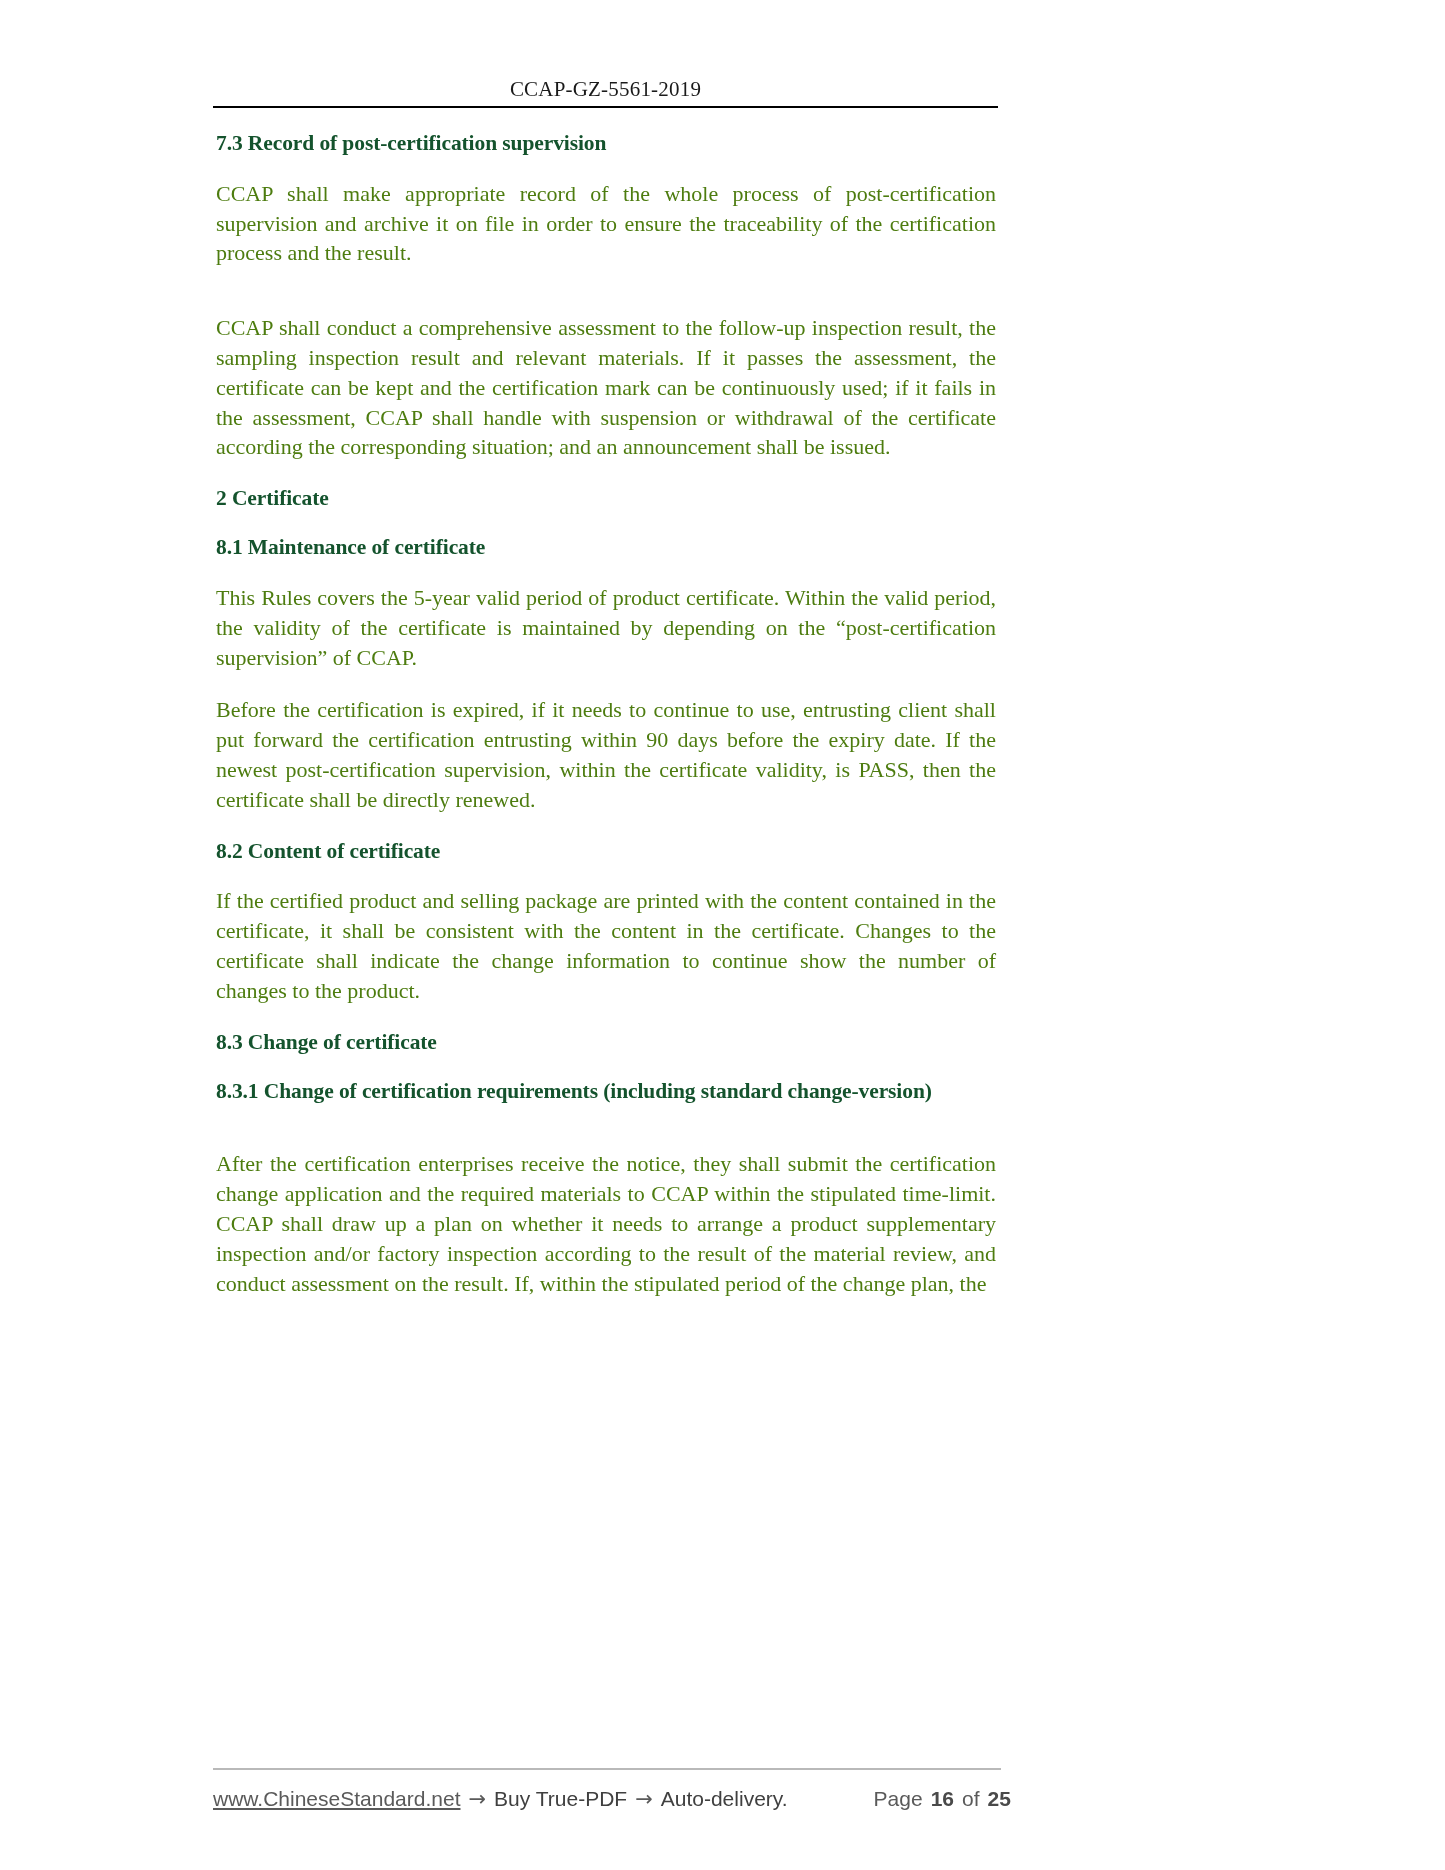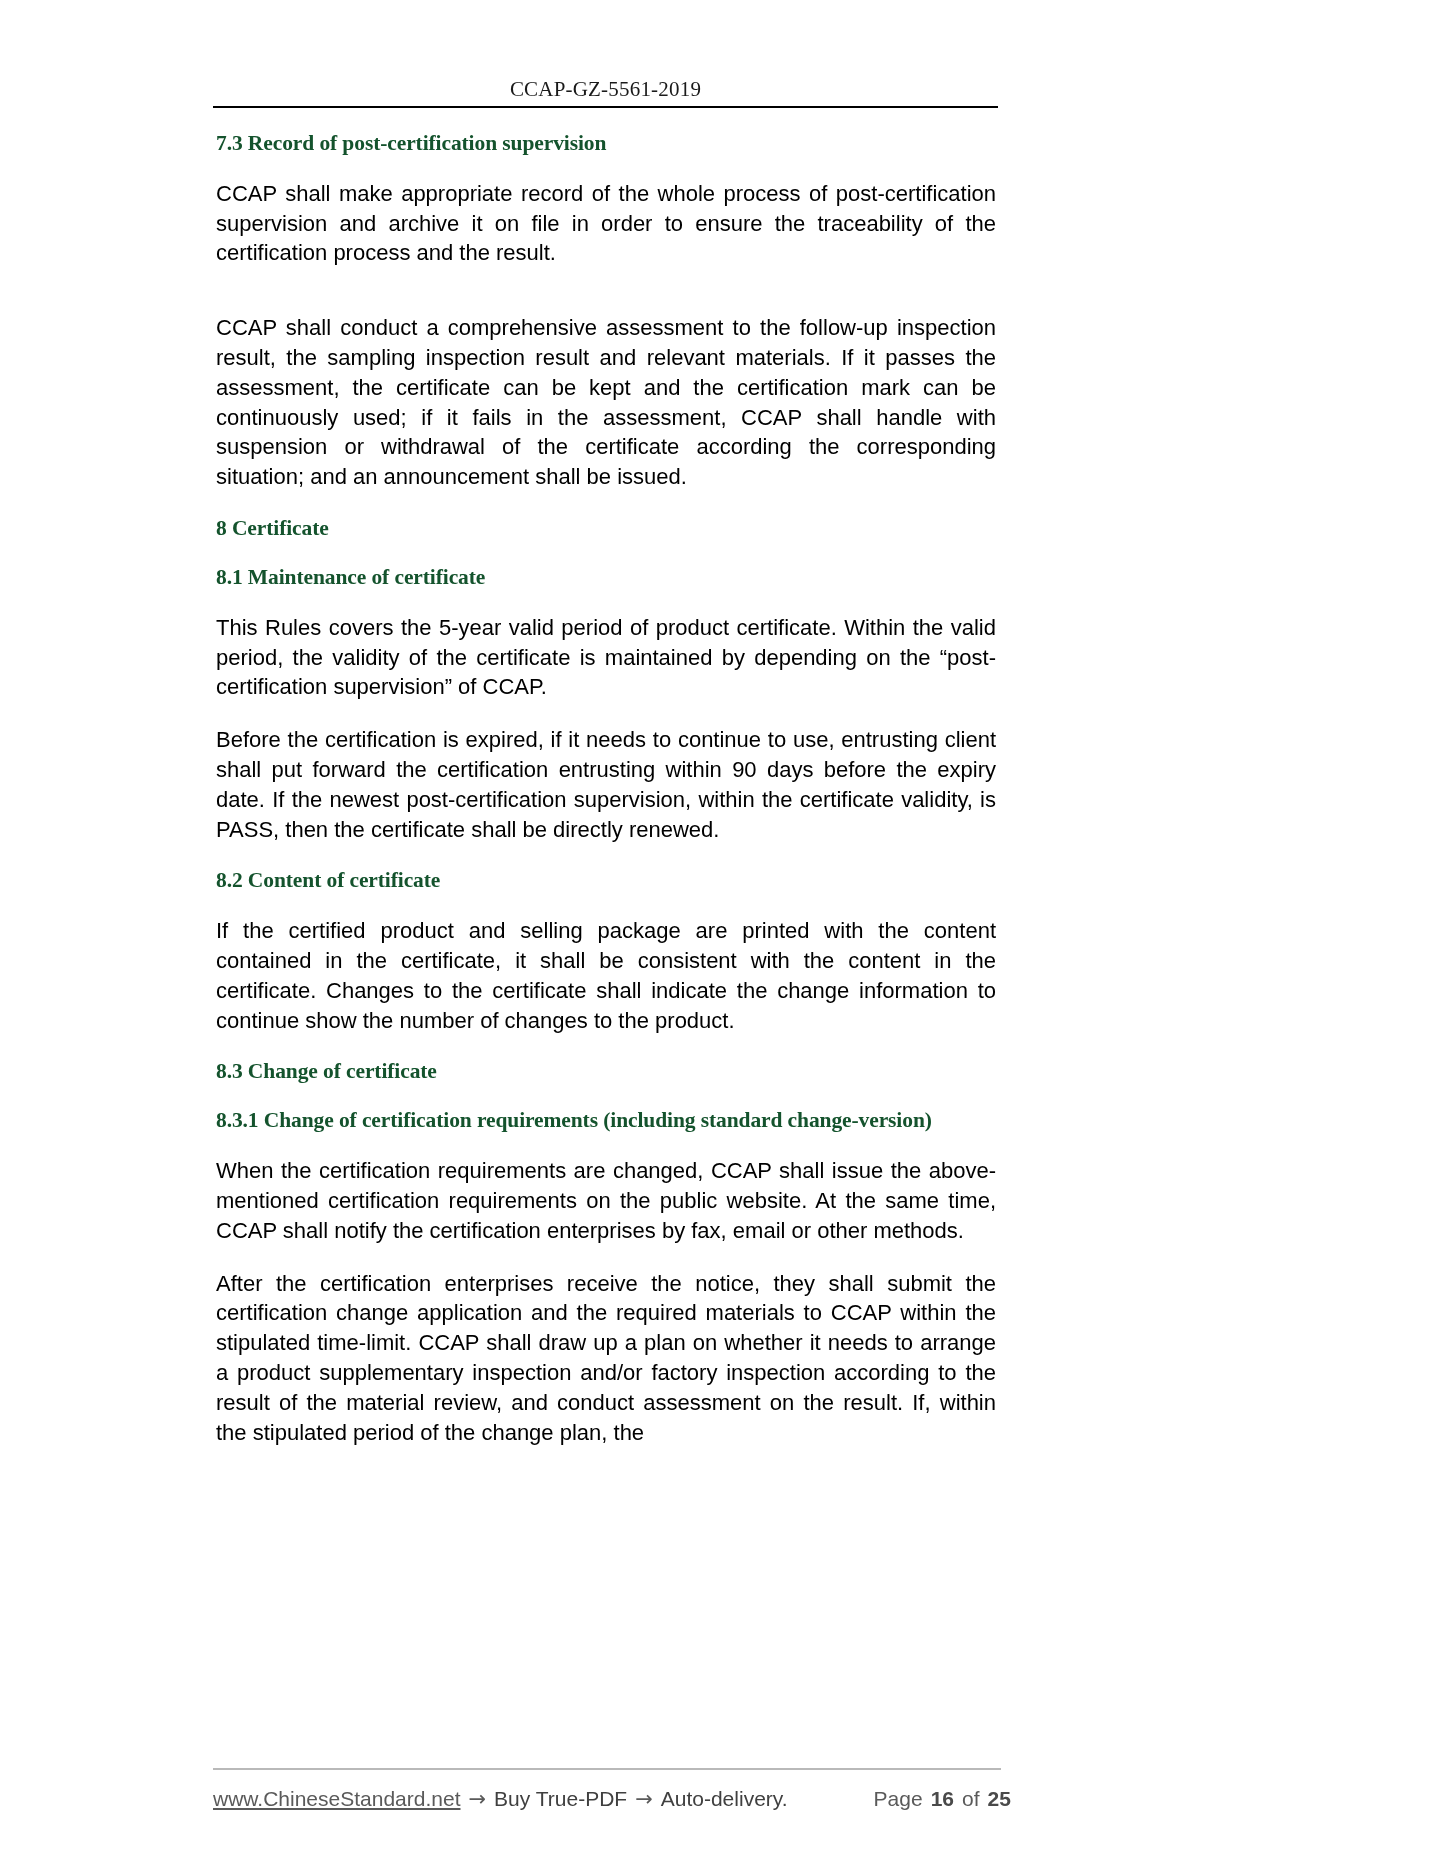--- a/index.html
+++ b/index.html
@@ -60,28 +60,28 @@
     font-weight: bold;
     font-size: 21.5px;
     line-height: 1.25;
     margin: 0;
     padding: 0;
     color: #14532d;
     letter-spacing: -0.1px;
   }
 
   p.body-text {
-    font-family: Liberation Sans, sans-serif;
+    font-family: Liberation Serif, serif;
     font-size: 22px;
     line-height: 29.8px;
     margin: 0;
     padding: 0;
     text-align: justify;
     text-justify: inter-word;
-    color: #000000;
+    color: #4d7c0f;
     hyphens: none;
   }
   .gap-after-heading { height: 22px; }
   .gap-after-para    { height: 23px; }
 
   
   .page-footer {
     position: absolute;
     left: 213px;
     top: 1768px;
@@ -142,41 +142,40 @@
 
     <h2 class="sec-heading">7.3 Record of post-certification supervision</h2>
     <div class="gap-after-heading"></div>
     <p class="body-text">CCAP shall make appropriate record of the whole process of post-certification supervision and archive it on file in order to ensure the traceability of the certification process and the result.</p>
     <div class="gap-after-para"></div>
 
     <div class="gap-after-heading"></div>
     <p class="body-text">CCAP shall conduct a comprehensive assessment to the follow-up inspection result, the sampling inspection result and relevant materials. If it passes the assessment, the certificate can be kept and the certification mark can be continuously used; if it fails in the assessment, CCAP shall handle with suspension or withdrawal of the certificate according the corresponding situation; and an announcement shall be issued.</p>
     <div class="gap-after-para"></div>
 
-    <h2 class="sec-heading">8 Certificate</h2>
+    <h2 class="sec-heading">2 Certificate</h2>
     <div class="gap-after-heading"></div>
 
     <h3 class="sec-heading">8.1 Maintenance of certificate</h3>
     <div class="gap-after-heading"></div>
     <p class="body-text">This Rules covers the 5-year valid period of product certificate. Within the valid period, the validity of the certificate is maintained by depending on the “post-certification supervision” of CCAP.</p>
     <div class="gap-after-para"></div>
     <p class="body-text">Before the certification is expired, if it needs to continue to use, entrusting client shall put forward the certification entrusting within 90 days before the expiry date. If the newest post-certification supervision, within the certificate validity, is PASS, then the certificate shall be directly renewed.</p>
     <div class="gap-after-para"></div>
 
     <h3 class="sec-heading">8.2 Content of certificate</h3>
     <div class="gap-after-heading"></div>
     <p class="body-text">If the certified product and selling package are printed with the content contained in the certificate, it shall be consistent with the content in the certificate. Changes to the certificate shall indicate the change information to continue show the number of changes to the product.</p>
     <div class="gap-after-para"></div>
 
     <h3 class="sec-heading">8.3 Change of certificate</h3>
     <div class="gap-after-heading"></div>
 
     <h4 class="sec-heading">8.3.1 Change of certification requirements (including standard change-version)</h4>
     <div class="gap-after-heading"></div>
-    <p class="body-text">When the certification requirements are changed, CCAP shall issue the above-mentioned certification requirements on the public website. At the same time, CCAP shall notify the certification enterprises by fax, email or other methods.</p>
     <div class="gap-after-para"></div>
     <p class="body-text">After the certification enterprises receive the notice, they shall submit the certification change application and the required materials to CCAP within the stipulated time-limit. CCAP shall draw up a plan on whether it needs to arrange a product supplementary inspection and/or factory inspection according to the result of the material review, and conduct assessment on the result. If, within the stipulated period of the change plan, the</p>
 
   </div>
 
   <div class="page-footer">
     <div class="footer-rule"></div>
     <div class="footer-row">
       <div class="footer-left">
         <span class="footer-url">www.ChineseStandard.net</span>

